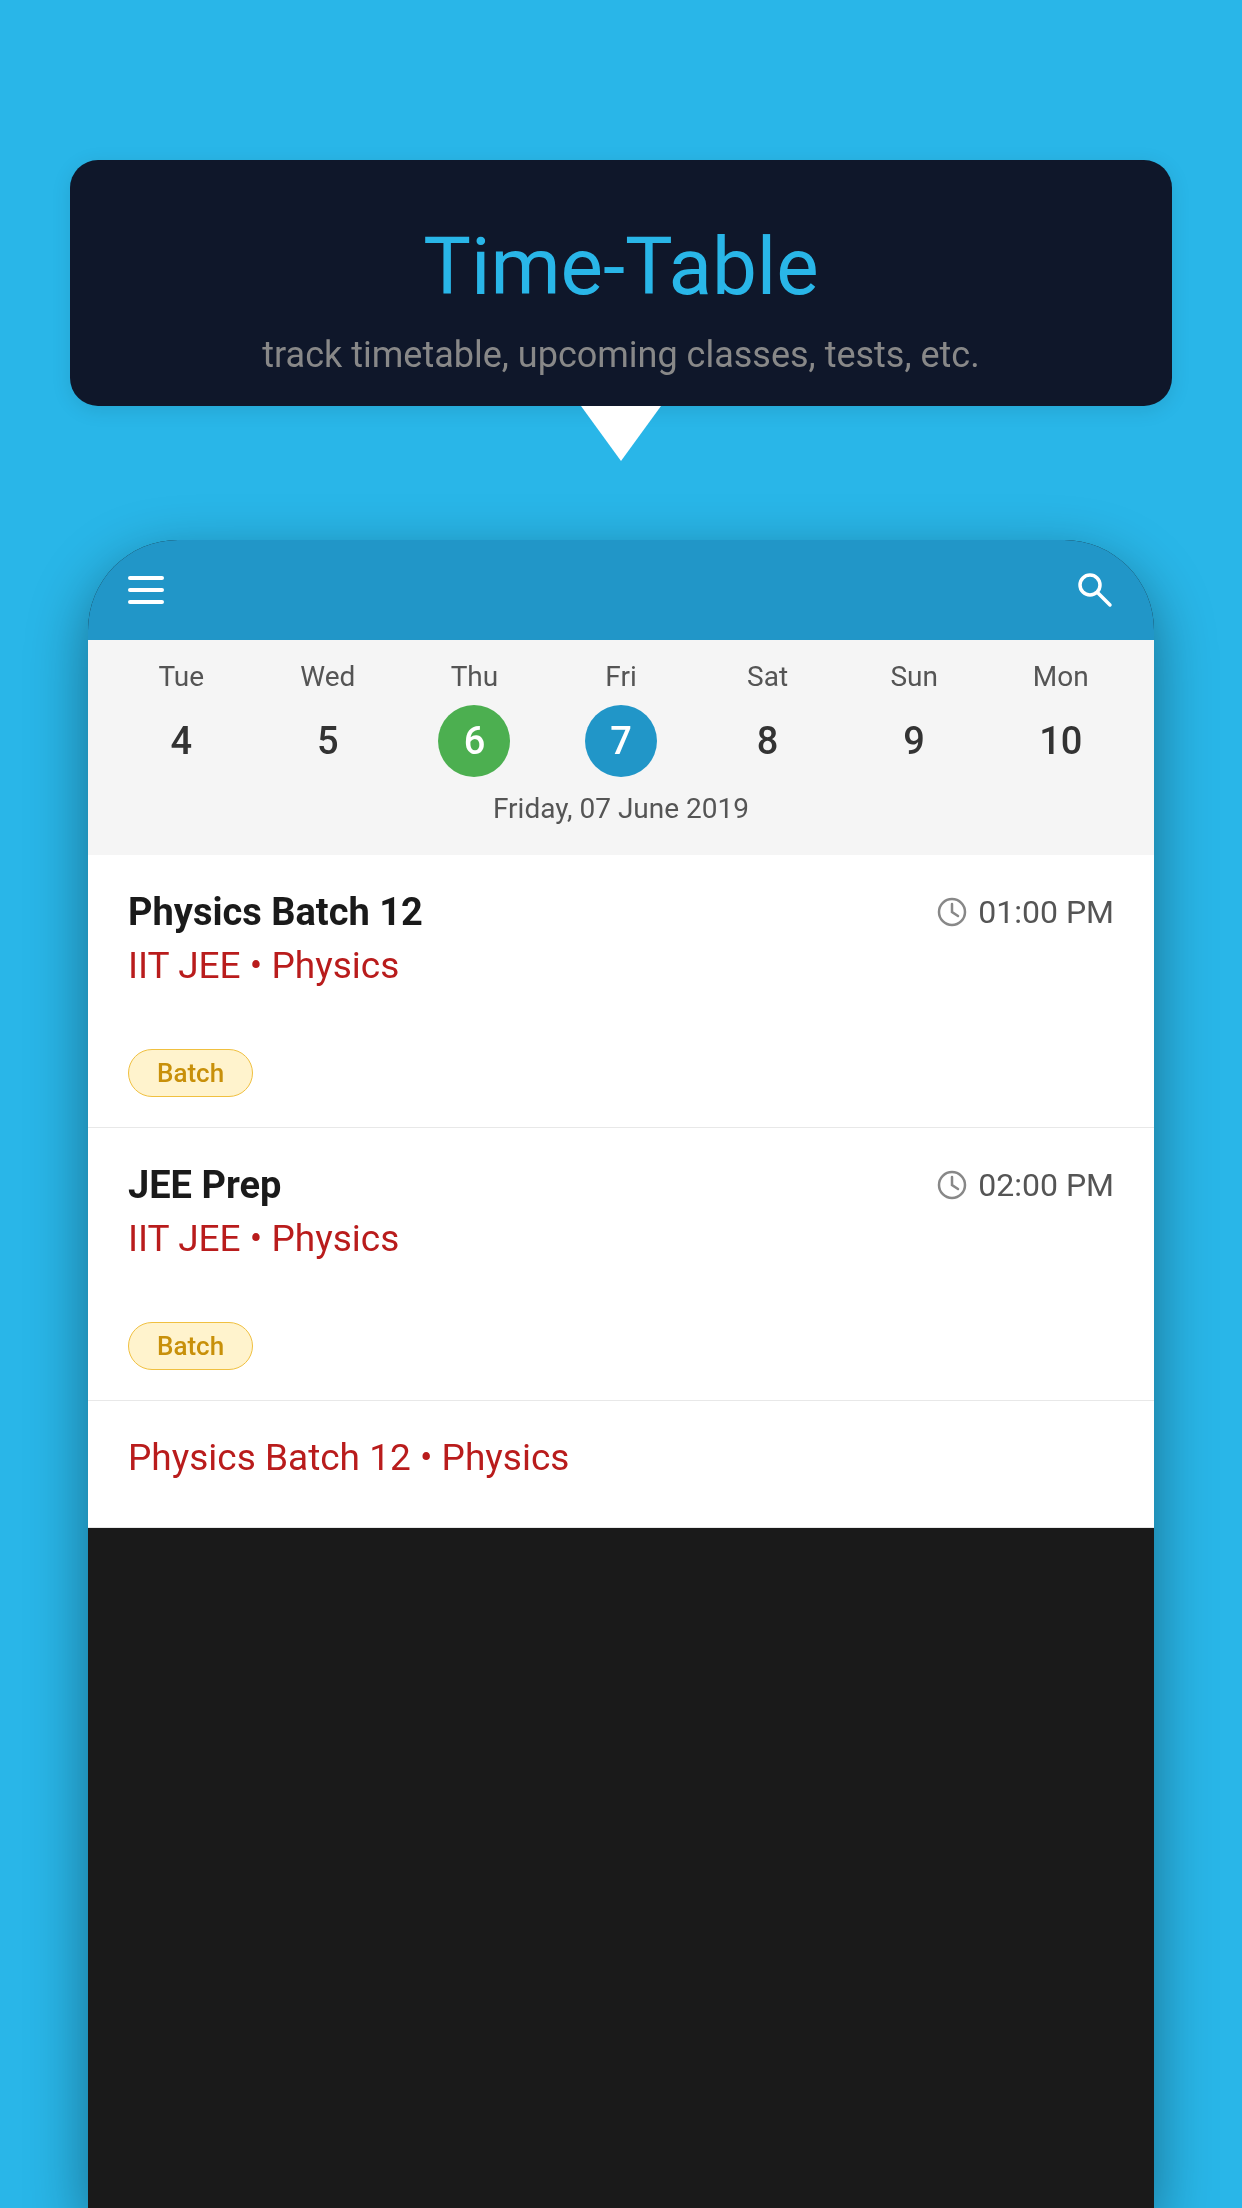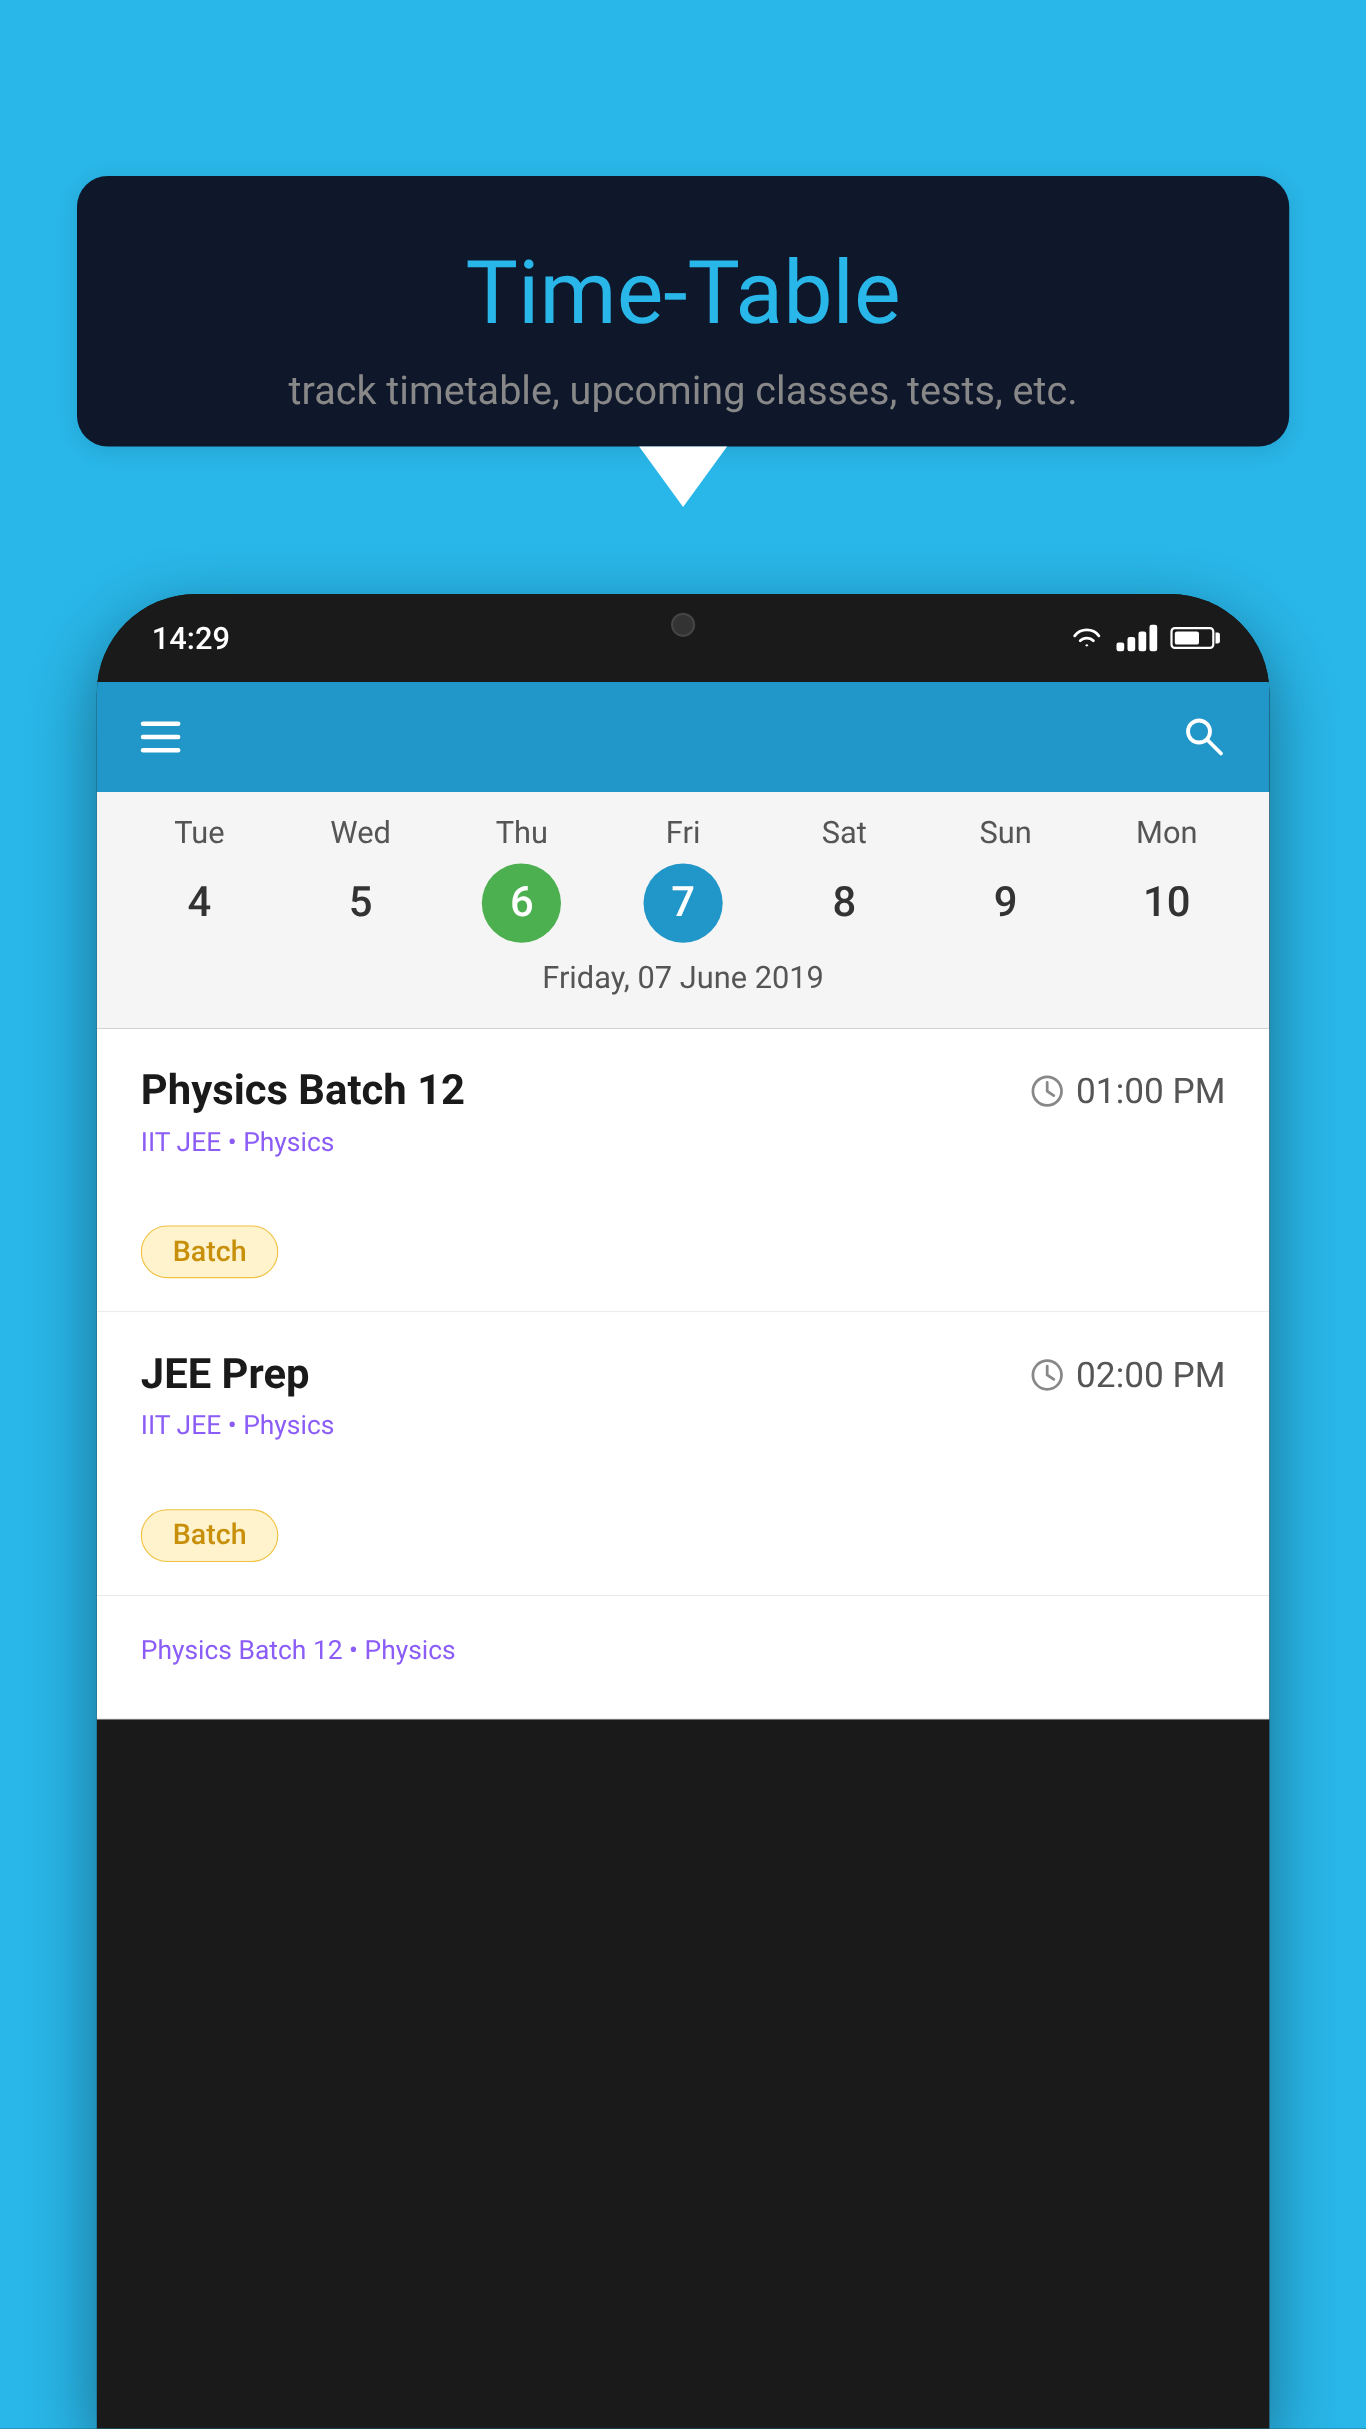--- a/index.html
+++ b/index.html
@@ -279,22 +279,22 @@
 
     .schedule-item-time {
       display: flex;
       align-items: center;
       gap: 10px;
       font-size: 32px;
       color: #555;
     }
 
     .schedule-item-subtitle {
-      font-size: 24px;
-      color: #8b5cf6;
+      font-size: 37px;
+      color: #b91c1c;
       margin-bottom: 18px;
     }
 
     .batch-badge {
       display: inline-flex;
       align-items: center;
       background: #FFF3CD;
       border: 1px solid #f0c040;
       border-radius: 30px;
       padding: 8px 28px;
@@ -311,45 +311,20 @@
   <div class="speech-bubble">
     <div class="speech-bubble-title">Time-Table</div>
     <div class="speech-bubble-subtitle">track timetable, upcoming classes, tests, etc.</div>
   </div>
   <div class="speech-bubble-arrow"></div>
 </div>
 
 <div class="phone-container">
   <div class="phone-frame">
 
-    <div class="phone-top-bar">
-      <div class="status-time">14:29</div>
-      <div class="notch">
-        <div class="camera"></div>
-      </div>
-      <div class="status-icons">
-
-        <svg width="30" height="24" viewBox="0 0 30 24" fill="none">
-          <path d="M15 20l1.5-1.5a2 2 0 00-3 0L15 20z" fill="white"></path>
-          <path d="M9 14.5a8.5 8.5 0 0112 0" stroke="white" stroke-width="2.5" fill="none" stroke-linecap="round"></path>
-          <path d="M4 10a14 14 0 0122 0" stroke="white" stroke-width="2.5" fill="none" stroke-linecap="round"></path>
-        </svg>
-
-        <div class="signal-bars">
-          <div class="signal-bar" style="height: 8px;"></div>
-          <div class="signal-bar" style="height: 13px;"></div>
-          <div class="signal-bar" style="height: 18px;"></div>
-          <div class="signal-bar" style="height: 24px;"></div>
-        </div>
-
-        <div class="battery-icon">
-          <div class="battery-fill"></div>
-        </div>
-      </div>
-    </div>
 
     <div class="app-header">
       <div class="hamburger-icon">
         <div class="hamburger-line"></div>
         <div class="hamburger-line"></div>
         <div class="hamburger-line"></div>
       </div>
       <div class="search-icon-wrapper">
         <svg width="42" height="42" viewBox="0 0 42 42" fill="none">
           <circle cx="18" cy="18" r="10" stroke="white" stroke-width="3.5"></circle>

